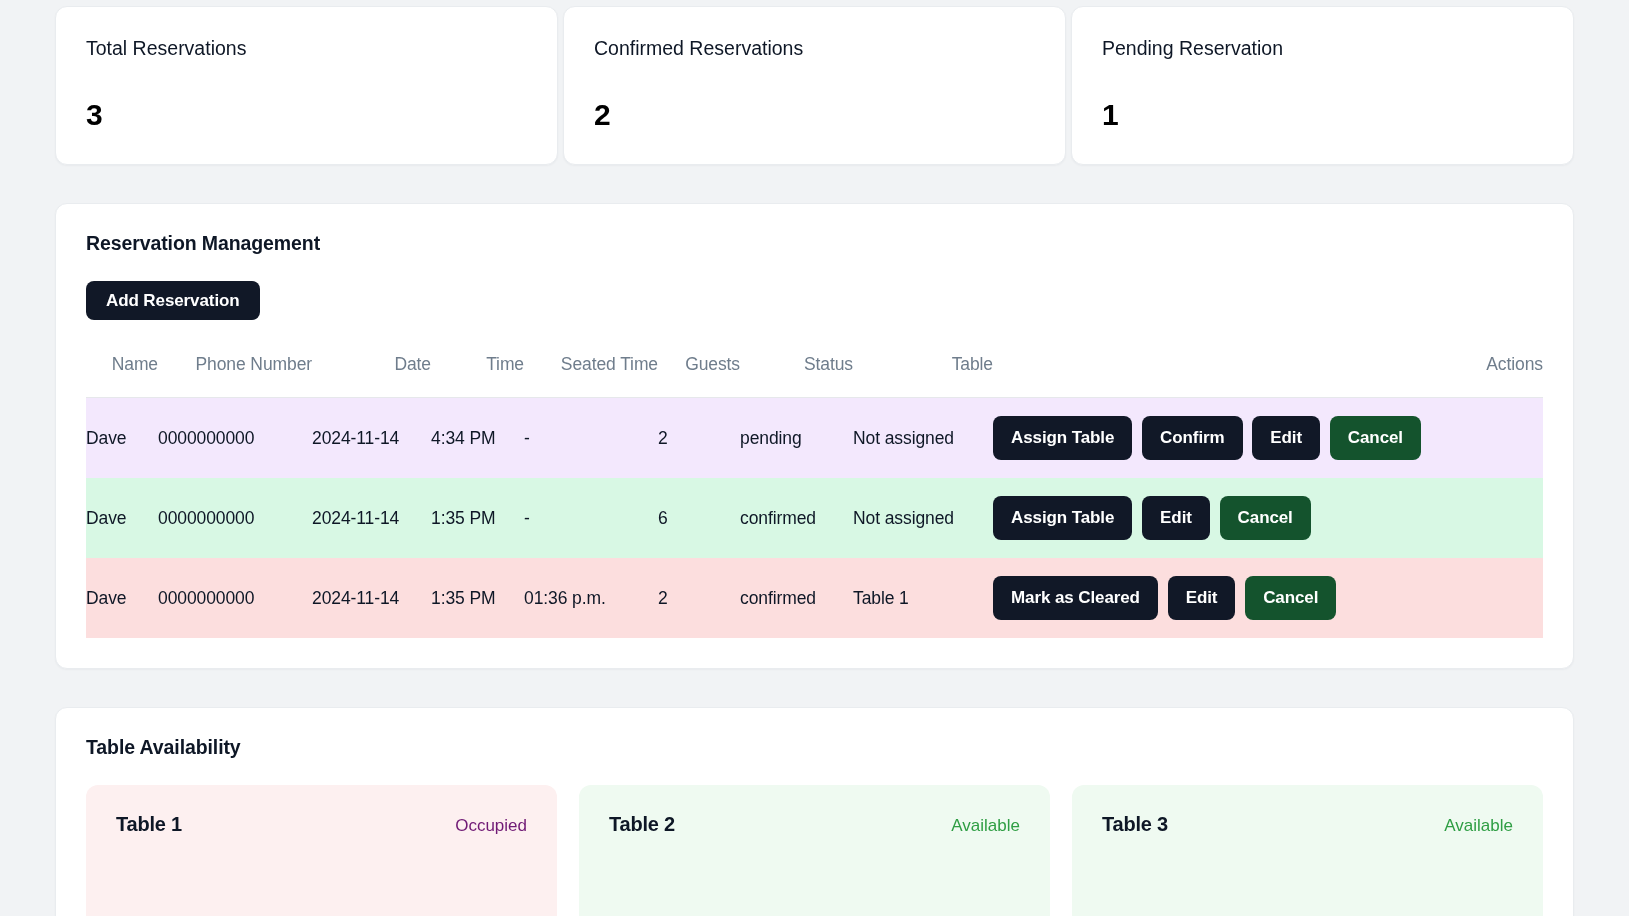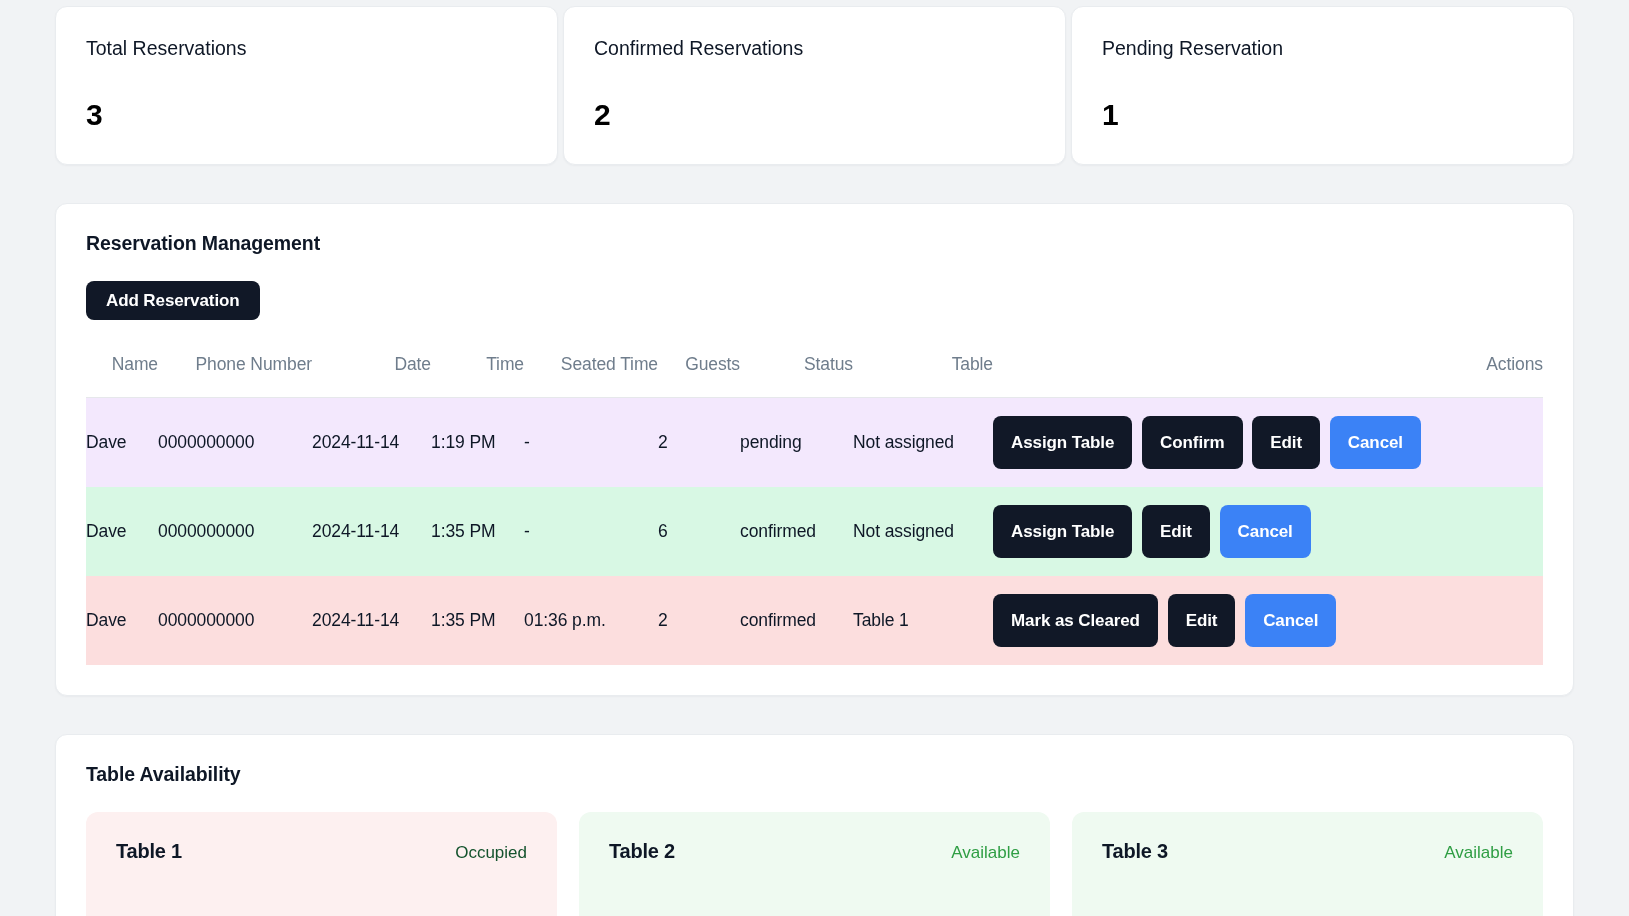--- a/index.html
+++ b/index.html
@@ -76,27 +76,27 @@
     border-radius: 8px;
     font-family: "Liberation Sans", sans-serif;
     font-size: 17px;
     font-weight: bold;
     color: #ffffff;
     cursor: pointer;
     white-space: nowrap;
     letter-spacing: -0.1px;
   }
   .btn-dark { background: #111827; }
-  .btn-danger { background: #3b82f6; }
+  .btn-danger { background: #14532d; }
   .btn-lg {
     height: 39px;
     padding: 0 20px;
   }
   .btn-row {
-    height: 53px;
+    height: 44px;
     padding: 0 18px;
   }
 
   .add-btn-wrap { margin-bottom: 34px; }
 
   
   table.res-table {
     width: 100%;
     border-collapse: collapse;
     table-layout: fixed;
@@ -158,21 +158,21 @@
     justify-content: space-between;
     margin-bottom: 40px;
   }
   .table-card-name {
     font-size: 20px;
     font-weight: bold;
     color: #0e1726;
     letter-spacing: -0.2px;
   }
   .table-card-status { font-size: 17px; font-weight: 400; }
-  .table-card-status.occupied { color: #14532d; }
+  .table-card-status.occupied { color: #701a75; }
   .table-card-status.available { color: #2f9e44; }
 </style>
 </head>
 <body>
 
 <div class="page">
 
   <div class="stats-row">
     <div class="stat-card">
       <div class="stat-title">Total Reservations</div>
@@ -219,21 +219,21 @@
           <th>Table</th>
           <th>Actions</th>
         </tr>
       </thead>
       <tbody>
 
         <tr class="row-pending">
           <td class="cell-pad-left">Dave</td>
           <td>0000000000</td>
           <td>2024-11-14</td>
-          <td>1:19 PM</td>
+          <td>4:34 PM</td>
           <td>-</td>
           <td>2</td>
           <td>pending</td>
           <td>Not assigned</td>
           <td class="actions-cell">
             <button class="btn btn-dark btn-row">Assign Table</button>
             <button class="btn btn-dark btn-row">Confirm</button>
             <button class="btn btn-dark btn-row">Edit</button>
             <button class="btn btn-danger btn-row">Cancel</button>
           </td>

